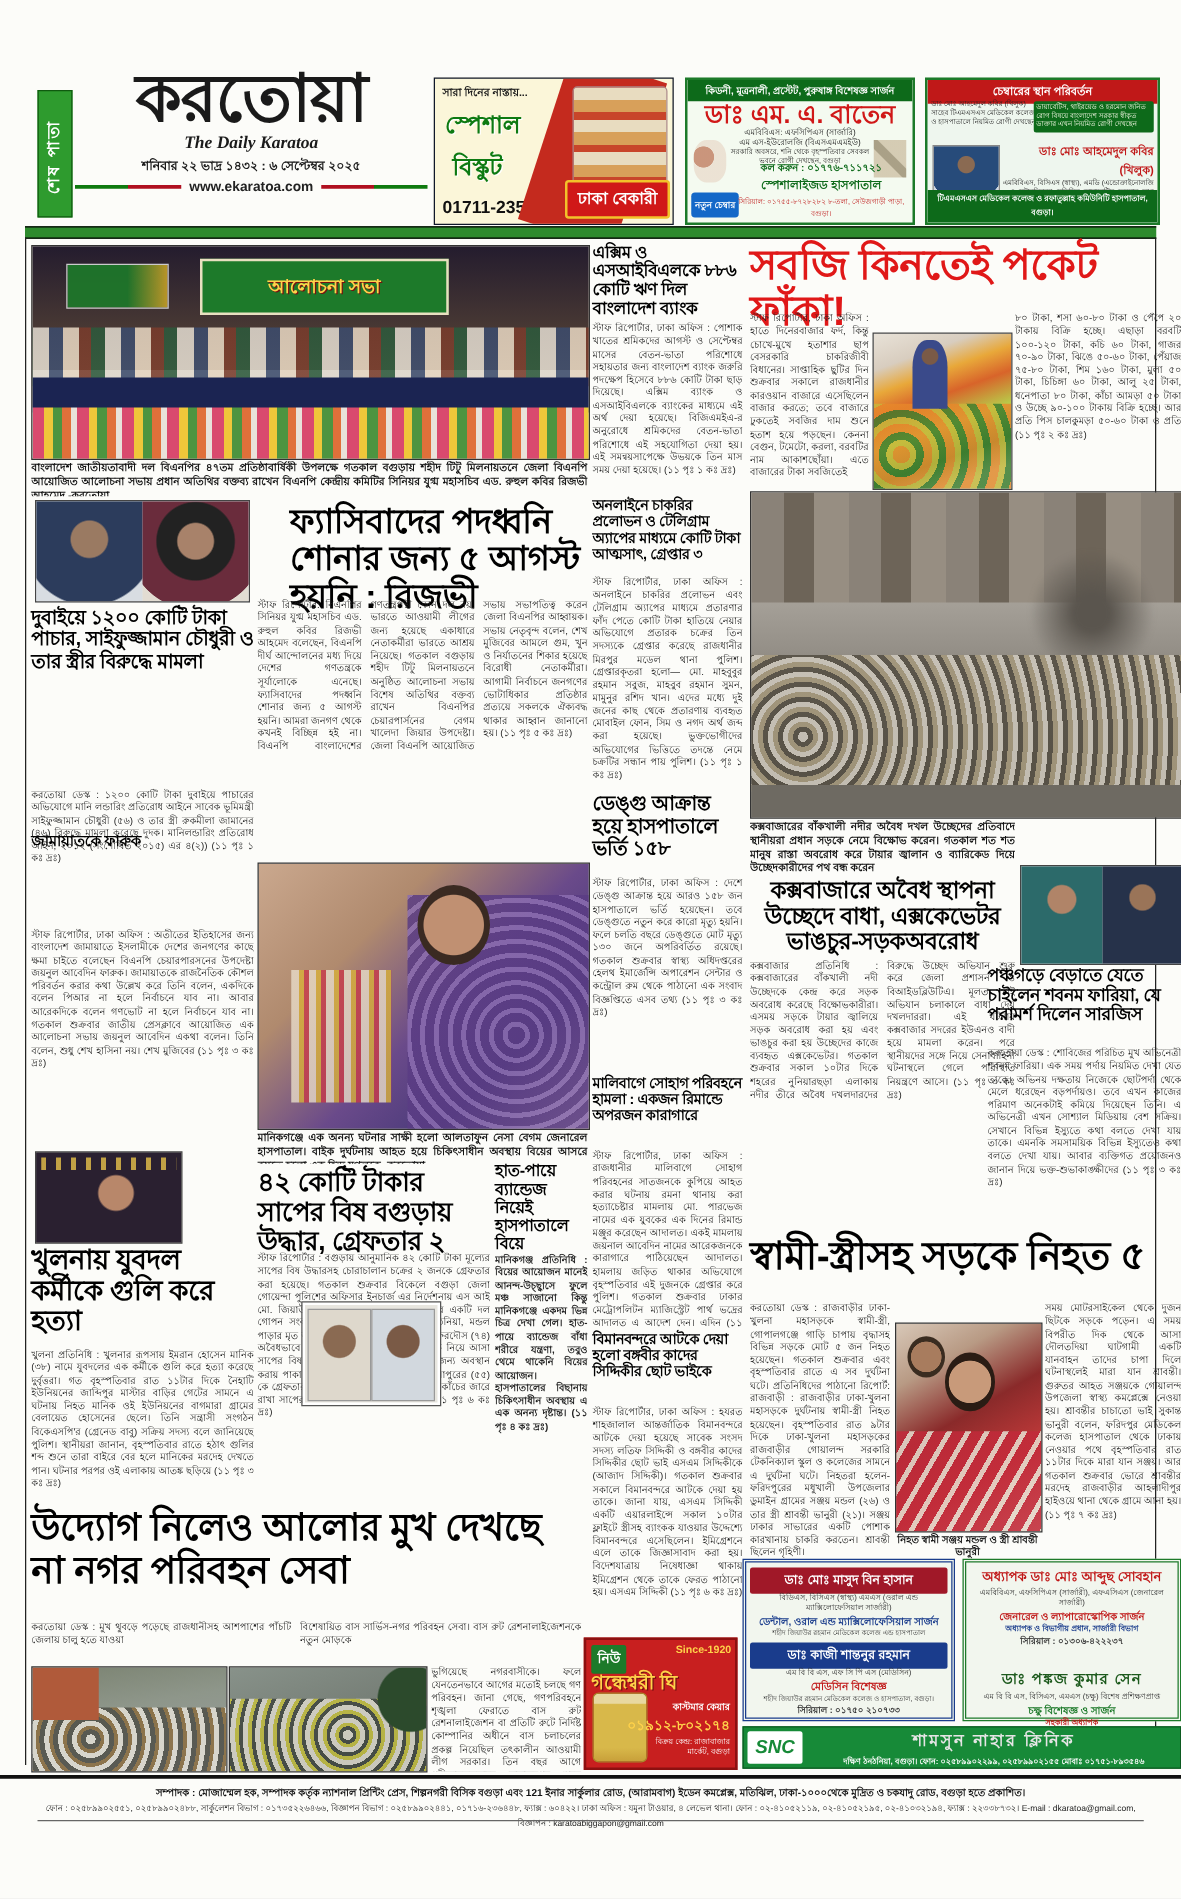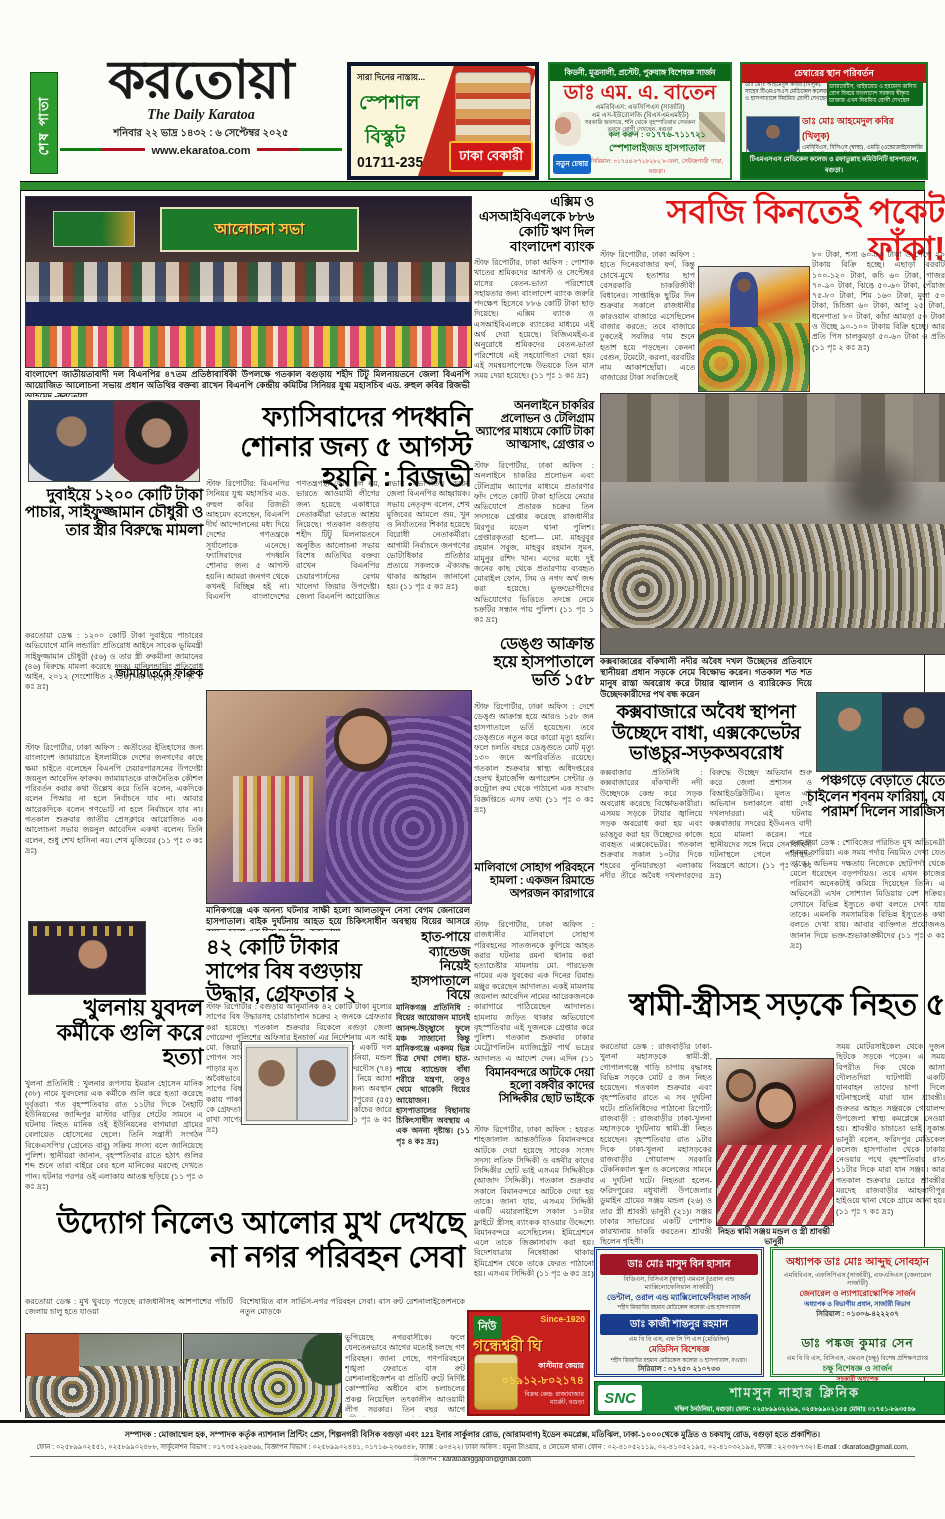--- a/index.html
+++ b/index.html
@@ -2,21 +2,21 @@
 <html><head>
 <meta charset="utf-8">
 <style>
   html,body{margin:0;padding:0;background:#e8e8e4;}
   .page{position:relative;width:945px;height:1519px;background:#fcfcf9;margin:0 auto;
         font-family:"Liberation Sans","DejaVu Sans",sans-serif;color:#1a1a1a;overflow:hidden;}
   .abs{position:absolute;}
   .ph{position:absolute;overflow:hidden;background:#c8c4bc;}
   .ph .layer{position:absolute;left:0;right:0;}
   .cap{font-size:8.5px;font-weight:bold;line-height:1.3;text-align:justify;color:#111;}
-  .hb{font-weight:bold;color:#000;text-align:right;line-height:1.12;letter-spacing:-.3px;}
+  .hb{font-weight:bold;color:#000;text-align:left;line-height:1.12;letter-spacing:-.3px;}
   .body{font-size:7.8px;line-height:1.32;text-align:justify;color:#222;overflow:hidden;}
   .adbox{position:absolute;box-sizing:border-box;}
   .tiny{font-size:6.5px;line-height:1.25;}
   .doc-ad{border:3px double #1a3c8c;background:#f2f6ee;text-align:center;padding:4px 3px;box-sizing:border-box;}
   .doc-ad .nm{color:#fff;font-weight:bold;font-size:10.5px;padding:2px 0;border-radius:2px;}
   .doc-ad .dg{font-size:6.3px;line-height:1.3;color:#333;}
   .doc-ad .tt{font-size:8.5px;font-weight:bold;}
   .flower{background:repeating-linear-gradient(90deg,#d94a6e 0 9px,#efc73a 9px 16px,#4d9440 16px 24px,#e0703a 24px 31px,#e8e2da 31px 36px);filter:blur(.4px);}
 </style>
 </head>
@@ -31,21 +31,21 @@
     <div style="font-weight:900;font-size:53px;line-height:.92;letter-spacing:-1px;">করতোয়া</div>
     <div style="font-family:'Liberation Serif','DejaVu Serif',serif;font-style:italic;font-weight:bold;font-size:14px;margin-top:2px;">The Daily Karatoa</div>
     <div style="font-size:10px;font-weight:bold;margin-top:2px;">শনিবার ২২ ভাদ্র ১৪৩২ : ৬ সেপ্টেম্বর ২০২৫</div>
     <div style="display:flex;align-items:center;gap:6px;margin-top:2px;">
       <span style="flex:1;height:3px;background:linear-gradient(90deg,#0f7a0f 50%,#b01020 50%);"></span>
       <span style="font-size:11px;font-weight:bold;color:#222;">www.ekaratoa.com</span>
       <span style="flex:1;height:3px;background:linear-gradient(90deg,#b01020 50%,#0f7a0f 50%);"></span>
     </div>
   </div>
 
-  <div class="adbox" style="left:347px;top:62px;width:192px;height:118px;background:#fbf6d9;border:4px solid #0f172a;overflow:hidden;">
+  <div class="adbox" style="left:347px;top:62px;width:192px;height:118px;background:#fbf6d9;border:1px solid #0f172a;overflow:hidden;">
     <div style="position:absolute;left:6px;top:5px;font-size:8.5px;font-weight:bold;">সারা দিনের নাস্তায়...</div>
     <div style="position:absolute;left:8px;top:22px;font-size:19px;font-weight:900;color:#0d7a12;text-shadow:1px 1px 0 #fff;">স্পেশাল</div>
     <div style="position:absolute;left:14px;top:56px;font-size:19px;font-weight:900;color:#0d7a12;text-shadow:1px 1px 0 #fff;">বিস্কুট</div>
     <div style="position:absolute;left:6px;bottom:6px;font-size:14px;font-weight:900;color:#111;">01711-235255</div>
     <div style="position:absolute;left:86px;top:-12px;width:80px;height:140px;background:#c42a1e;transform:rotate(18deg);"></div>
     <div style="position:absolute;right:4px;top:6px;width:74px;height:80px;background:
            repeating-linear-gradient(180deg,#e8dcc0 0 10px,#d8a05a 10px 20px,#c8452a 20px 26px);border-radius:4px;border:1px solid #a88;"></div>
     <div style="position:absolute;right:2px;bottom:4px;background:#d01818;color:#fff;font-weight:bold;font-size:13px;padding:3px 8px;border-radius:3px;border:2px solid #f2c22a;">ঢাকা বেকারী</div>
   </div>
 
@@ -66,21 +66,21 @@
       <div style="font-size:5.8px;color:#c02020;">সিরিয়াল: ০১৭৫৫-৮৭২৮২৮২ ৮-তলা, সেউজগাড়ী পাড়া, বগুড়া।</div>
     </div>
   </div>
 
   <div class="adbox" style="left:740px;top:62px;width:188px;height:118px;background:#eef6ee;border:2px solid #1d7a2a;overflow:hidden;">
     <div style="background:#c01818;color:#fff;font-size:9px;font-weight:bold;text-align:center;padding:2px 0;">চেম্বারের স্থান পরিবর্তন</div>
     <div class="tiny" style="position:absolute;left:3px;top:17px;width:86px;font-size:5.6px;color:#222;">ডাঃ মোঃ আহমেদুল কবির (খিলুক) সাহেব টিএমএসএস মেডিকেল কলেজ ও হাসপাতালে নিয়মিত রোগী দেখছেন।</div>
     <div class="tiny" style="position:absolute;right:3px;top:17px;width:92px;font-size:5.6px;background:#0d6a1a;color:#ffe;padding:2px;border-radius:2px;">ডায়াবেটিস, থাইরয়েড ও হরমোন জনিত রোগ বিষয়ে বাংলাদেশ সরকার স্বীকৃত ডাক্তার এখন নিয়মিত রোগী দেখছেন</div>
     <div style="position:absolute;left:4px;top:52px;width:52px;height:46px;background:
            radial-gradient(circle at 50% 32%,#8a6a52 16%,#274b7a 18% 75%,#cfd8e2 76%);border:1px solid #888;"></div>
-    <div style="position:absolute;left:60px;top:50px;right:3px;text-align:left;">
+    <div style="position:absolute;left:60px;top:50px;right:3px;text-align:right;">
       <div style="font-size:9px;font-weight:900;color:#c01818;">ডাঃ মোঃ আহমেদুল কবির (খিলুক)</div>
       <div class="tiny" style="font-size:5.6px;">এমবিবিএস, বিসিএস (স্বাস্থ্য), এমডি (এন্ডোক্রাইনোলজি ও মেটাবলিজম) মেডিসিন, ডায়াবেটিস, হরমোন রোগ বিশেষজ্ঞ</div>
     </div>
     <div style="position:absolute;left:0;right:0;bottom:0;background:#0d6a1a;color:#fff;font-size:6.4px;font-weight:bold;text-align:center;padding:2px 1px;">টিএমএসএস মেডিকেল কলেজ ও রফাতুল্লাহ কমিউনিটি হাসপাতাল, বগুড়া।</div>
   </div>
 
   <div class="abs" style="left:20px;top:181px;width:905px;height:8px;background:#2e8b2e;border-top:1px solid #000;border-bottom:1px solid #000;"></div>
 
   <div class="abs" style="left:20px;top:190px;width:1px;height:1222px;background:#222;"></div>
   <div class="abs" style="left:924px;top:190px;width:1px;height:1222px;background:#222;"></div>

